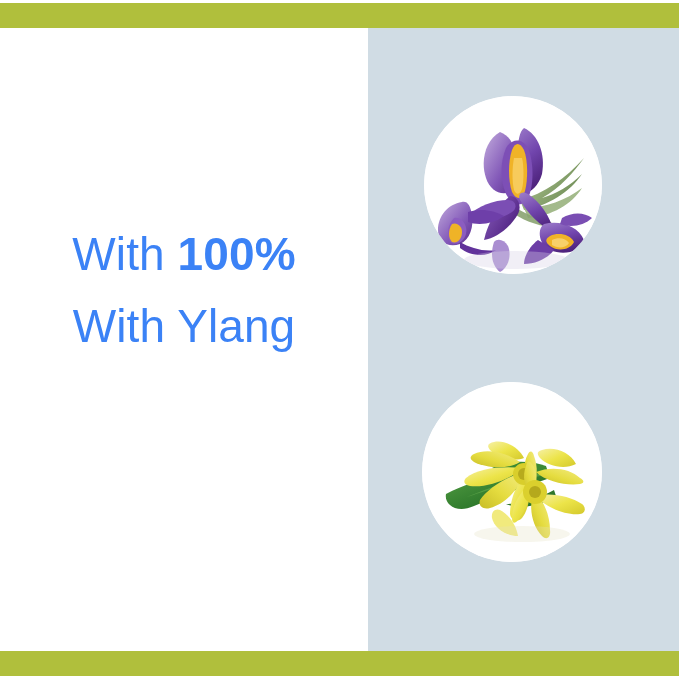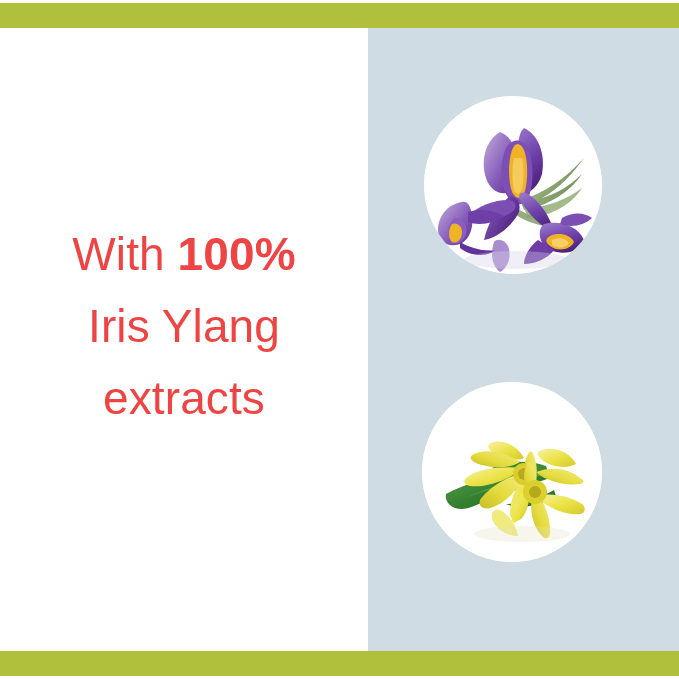--- a/index.html
+++ b/index.html
@@ -52,21 +52,21 @@
     background: #d0dce4;
   }
 
   
   .headline {
     position: absolute;
     left: 8px;
     top: 190px;
     width: 352px;
     text-align: center;
-    color: #ef4444;
+    color: #3b82f6;
     font-size: 46px;
     line-height: 72px;
     font-weight: 400;
     letter-spacing: 0.1px;
     white-space: nowrap;
   }
   .headline .line { display: block; }
   .headline b { font-weight: 700; }
 
   
@@ -93,22 +93,21 @@
 </head>
 <body>
 
 <div class="stage">
 
   <div class="bar-top"></div>
 
   <div class="panel-left">
     <div class="headline">
       <span class="line"><span>With </span><b>100%</b></span>
-      <span class="line">Iris Ylang</span>
-      <span class="line">extracts</span>
+      <span class="line">With Ylang</span>
     </div>
   </div>
 
   <div class="panel-right"></div>
 
   <div class="medallion iris">
     <svg viewBox="0 0 178 178">
       <defs>
         <radialGradient id="irisGlow" cx="50%" cy="50%" r="60%">
           <stop offset="0%" stop-color="#ffffff"></stop>

